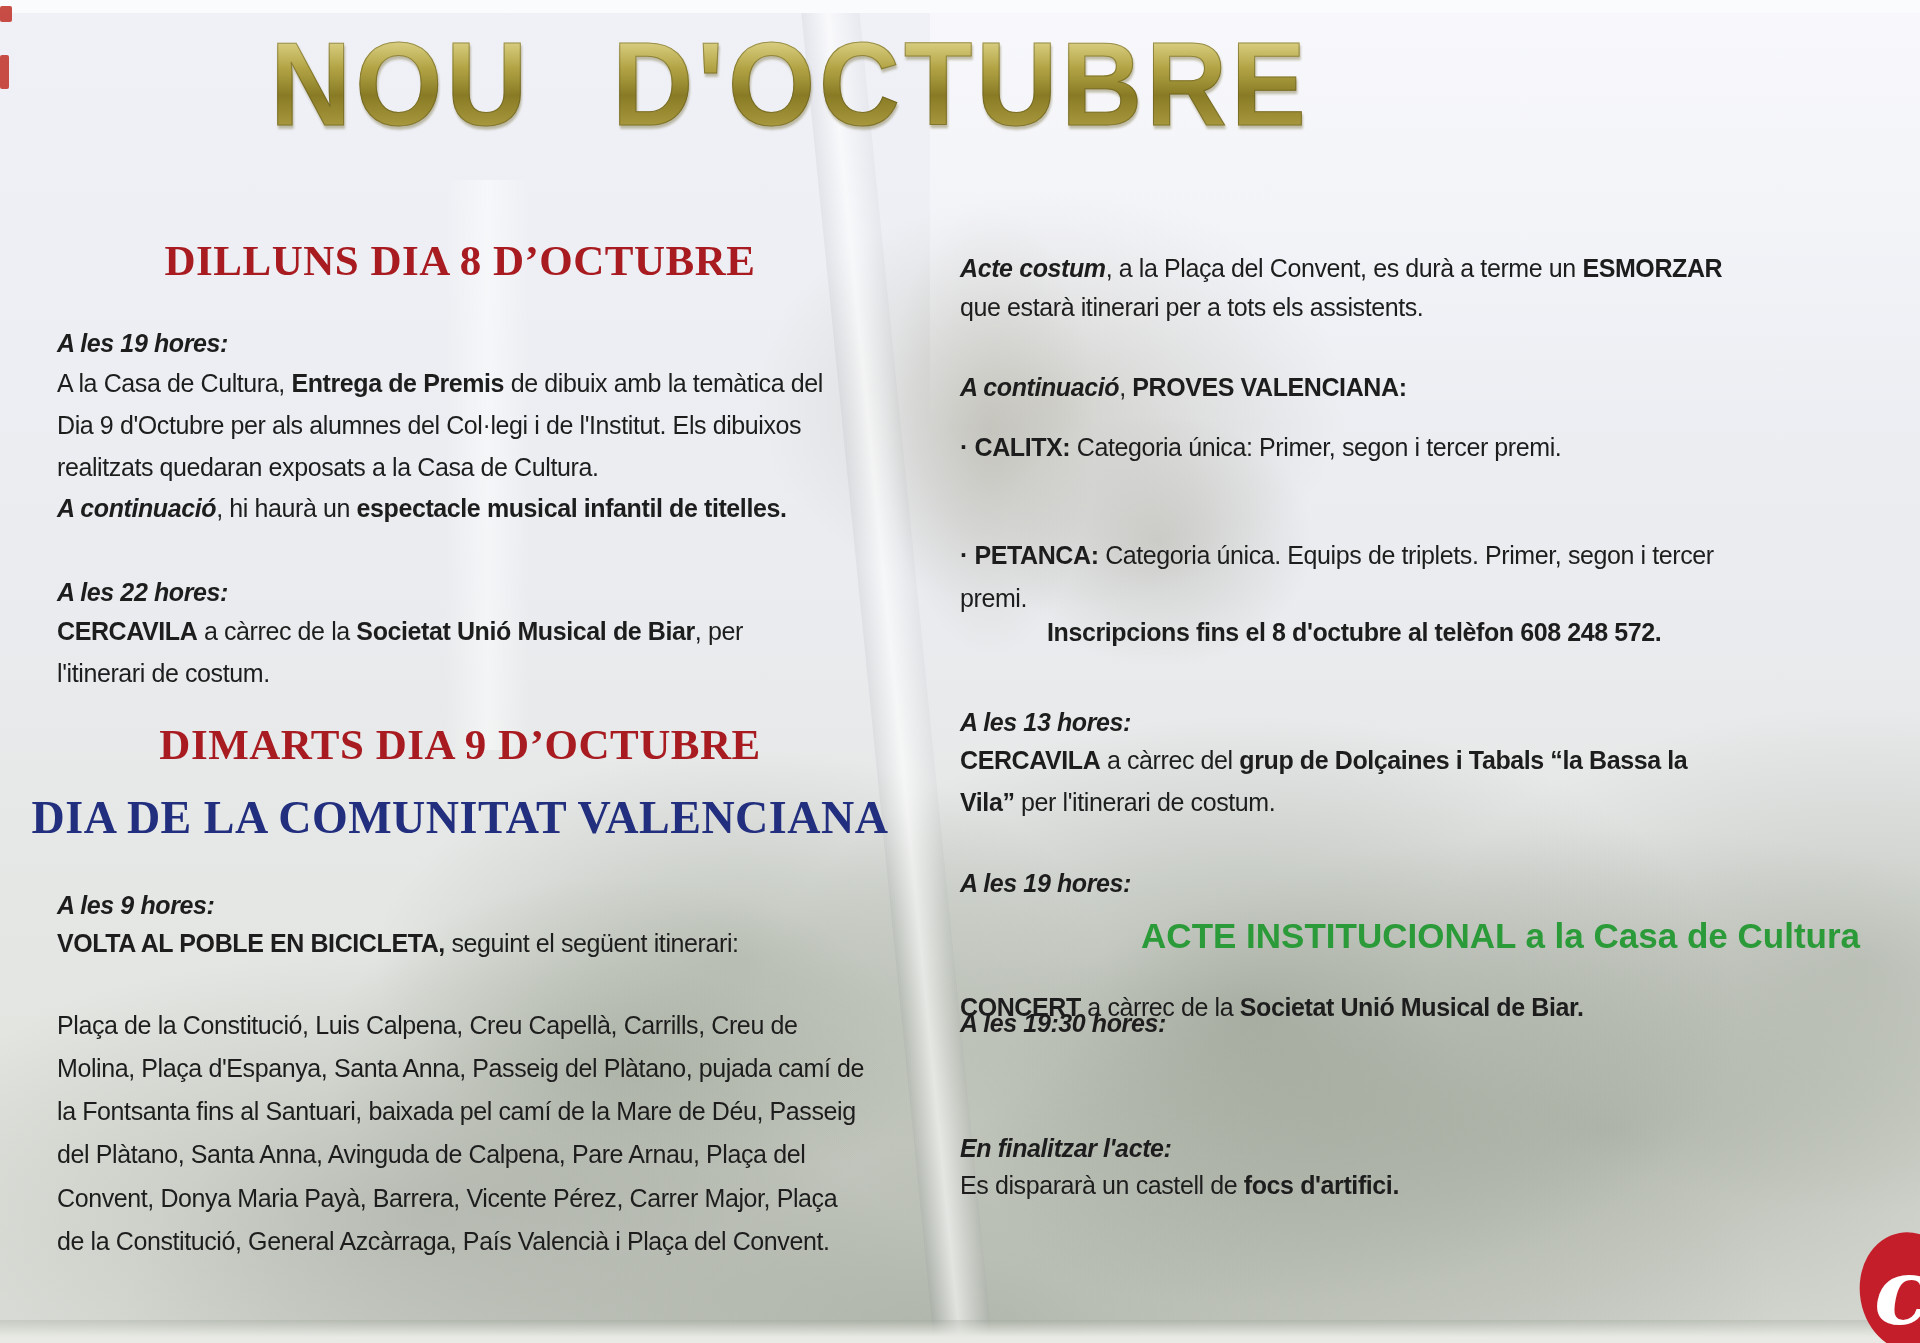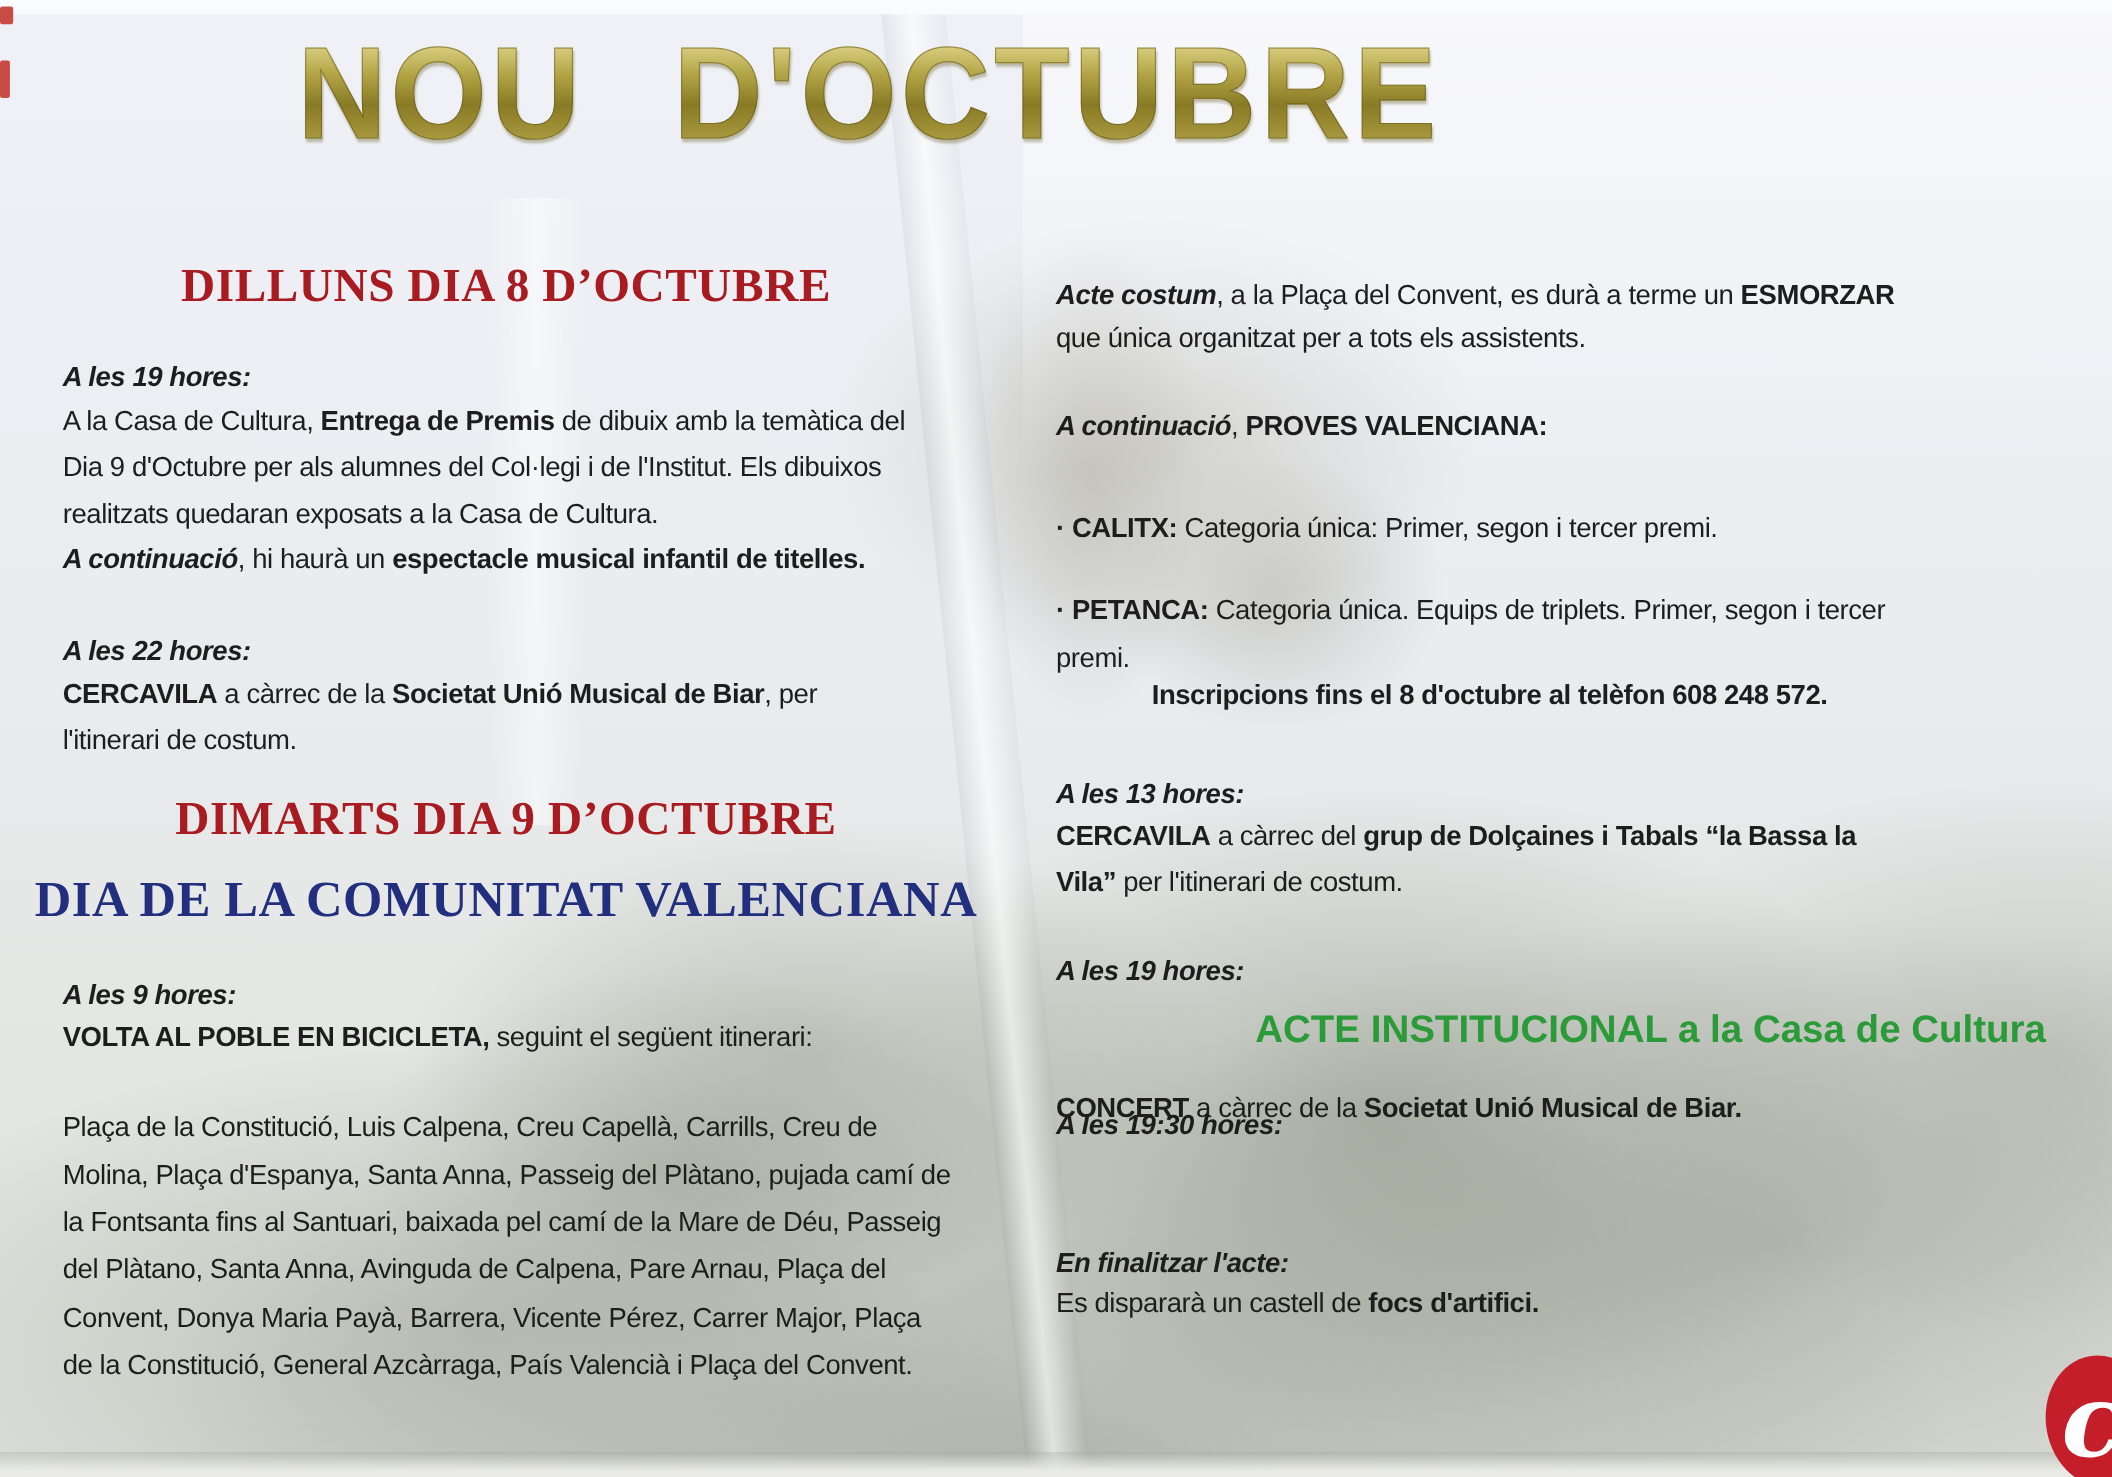--- a/index.html
+++ b/index.html
@@ -87,23 +87,23 @@
   <div class="tl lcol" style="top:890px;"><span class="b i">A les 9 hores:</span></div>
   <div class="tl lcol" style="top:928px;"><span class="b">VOLTA AL POBLE EN BICICLETA,</span><span> seguint el següent itinerari:</span></div>
   <div class="tl lcol" style="top:1010px;"><span>Plaça de la Constitució, Luis Calpena, Creu Capellà, Carrills, Creu de</span></div>
   <div class="tl lcol" style="top:1053px;"><span>Molina, Plaça d'Espanya, Santa Anna, Passeig del Plàtano, pujada camí de</span></div>
   <div class="tl lcol" style="top:1096px;text-align:center;"><span>la Fontsanta fins al Santuari, baixada pel camí de la Mare de Déu, Passeig</span></div>
   <div class="tl lcol" style="top:1139px;"><span>del Plàtano, Santa Anna, Avinguda de Calpena, Pare Arnau, Plaça del</span></div>
   <div class="tl lcol" style="top:1183px;"><span>Convent, Donya Maria Payà,  Barrera, Vicente Pérez, Carrer Major, Plaça</span></div>
   <div class="tl lcol" style="top:1226px;"><span>de la Constitució, General Azcàrraga, País Valencià i Plaça del Convent.</span></div>
 
   <div class="tl rcol" style="top:253px;"><span class="b i">Acte costum</span><span>, a la Plaça del Convent, es durà a terme un </span><span class="b">ESMORZAR</span></div>
-  <div class="tl rcol" style="top:292px;"><span>que única organitzat per a tots els assistents.</span></div>
+  <div class="tl rcol" style="top:292px;"><span>que estarà itinerari per a tots els assistents.</span></div>
   <div class="tl rcol" style="top:372px;"><span class="b i">A continuació</span><span>, </span><span class="b">PROVES VALENCIANA:</span></div>
-  <div class="tl rcol" style="top:465px;text-align:center;"><span class="b">· CALITX:</span><span> Categoria única: Primer, segon i tercer premi.</span></div>
+  <div class="tl rcol" style="top:432px;text-align:center;"><span class="b">· CALITX:</span><span> Categoria única: Primer, segon i tercer premi.</span></div>
   <div class="tl rcol" style="top:540px;"><span class="b">· PETANCA:</span><span> Categoria única. Equips de triplets. Primer, segon i tercer</span></div>
   <div class="tl rcol" style="top:583px;"><span>premi.</span></div>
   <div class="tl" style="left:1047px;top:617px;"><span class="b">Inscripcions fins el 8 d'octubre al telèfon 608 248 572.</span></div>
   <div class="tl rcol" style="top:707px;"><span class="b i">A les 13 hores:</span></div>
   <div class="tl rcol" style="top:745px;"><span class="b">CERCAVILA</span><span> a càrrec del </span><span class="b">grup de Dolçaines i Tabals “la Bassa la</span></div>
   <div class="tl rcol" style="top:787px;"><span class="b">Vila”</span><span> per l'itinerari de costum.</span></div>
   <div class="tl rcol" style="top:868px;"><span class="b i">A les 19 hores:</span></div>
 
   <div class="abs h-green" style="top:916px;">ACTE INSTITUCIONAL a la Casa de Cultura</div>
 

